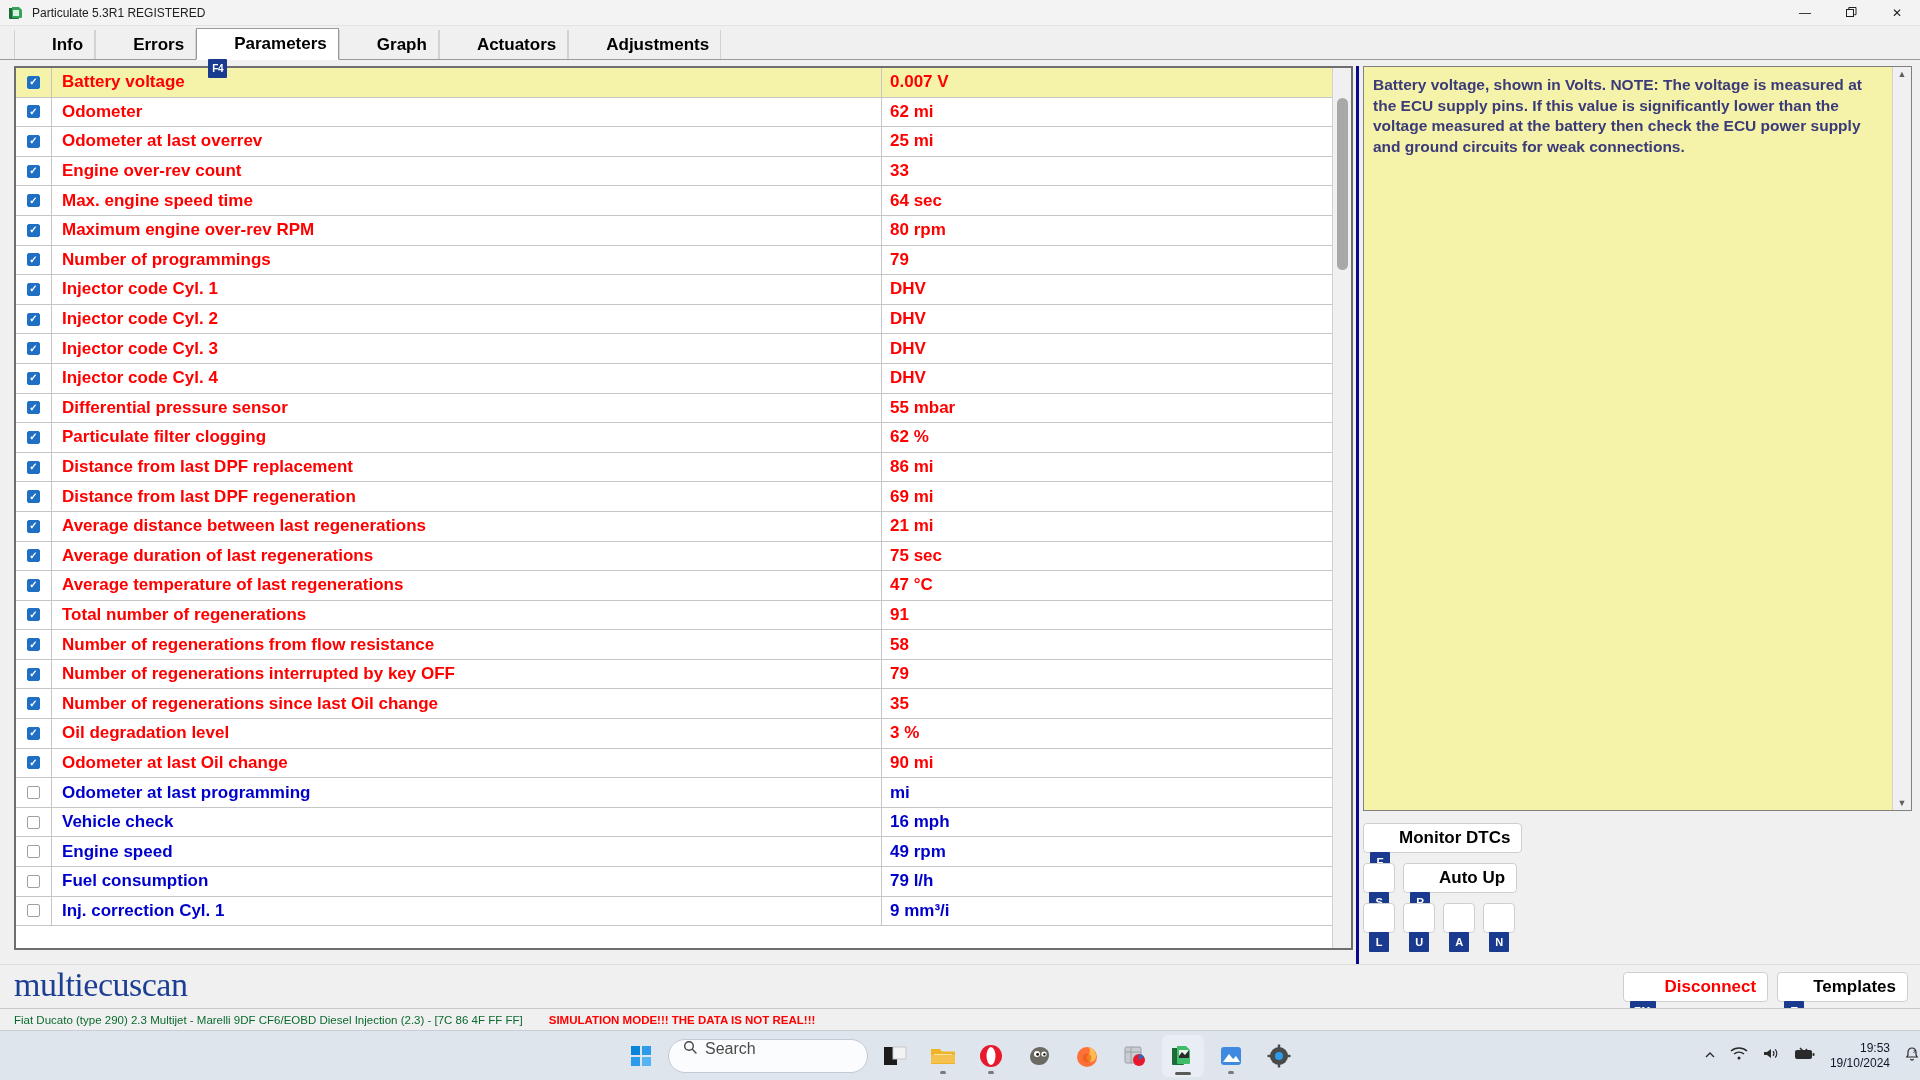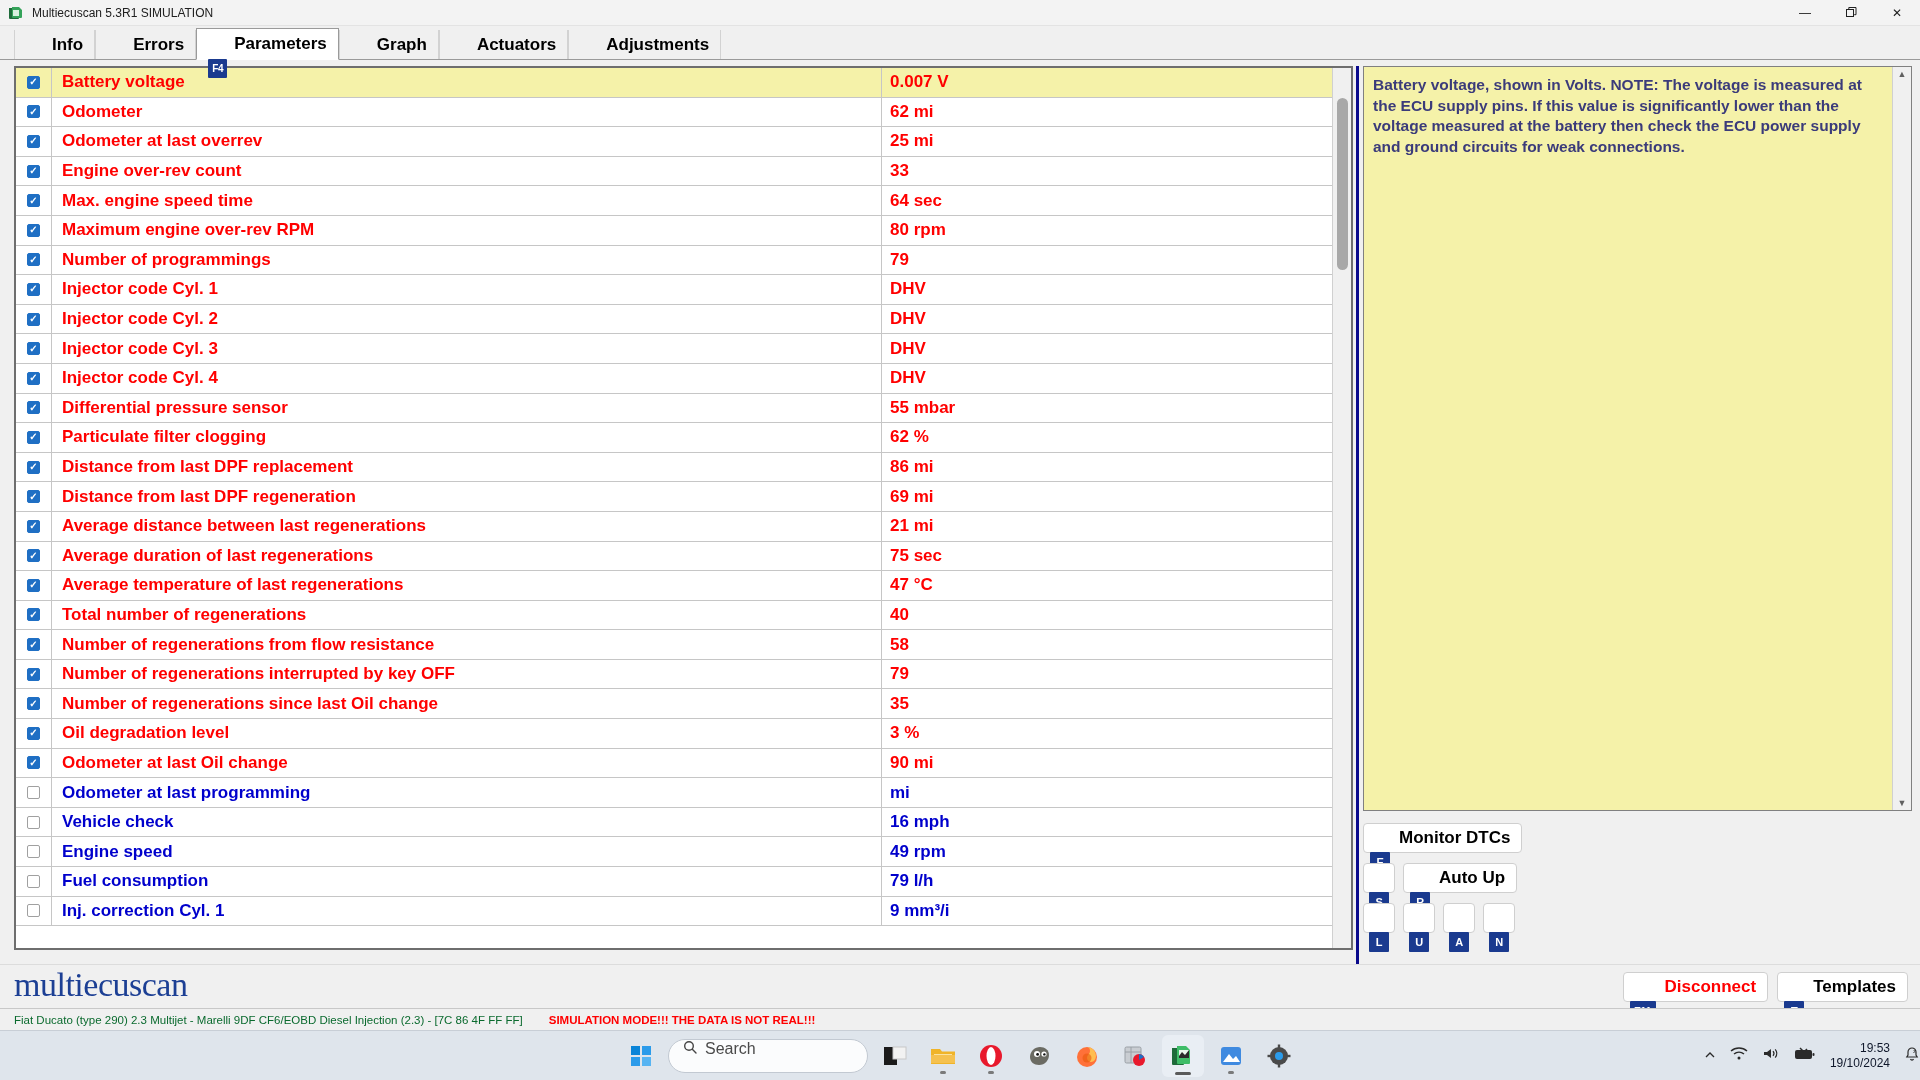--- a/index.html
+++ b/index.html
@@ -305,21 +305,21 @@
 <div class="window">
 
   <div class="titlebar">
     <div class="title-icon">
       <svg width="16" height="16" viewBox="0 0 16 16">
         <path d="M1 3h7l3 3v7a1 1 0 0 1-1 1H2a1 1 0 0 1-1-1z" fill="#1e6b3a"></path>
         <path d="M4 2h7l3 3v7a1 1 0 0 1-1 1H5a1 1 0 0 1-1-1z" fill="#35a35a"></path>
         <path d="M5 5h6v6H5z" fill="#d8f0de"></path>
       </svg>
     </div>
-    <div class="title-text">Multiecuscan 5.3R1 SIMULATION</div>
+    <div class="title-text">Particulate 5.3R1 REGISTERED</div>
     <div class="win-controls">
       <div class="win-btn">—</div>
       <div class="win-btn">
         <svg width="11" height="11" viewBox="0 0 11 11">
             <rect x="0.5" y="2.5" width="7" height="7" fill="none" stroke="#202020"></rect>
             <path d="M2.8 2.3V0.5h7.2v7.2H8.2" fill="none" stroke="#202020"></path>
           </svg>
       </div>
       <div class="win-btn close">✕</div>
     </div>
@@ -480,21 +480,21 @@
               <span class="cb checked"></span>
             </div>
             <div class="name-cell">Average temperature of last regenerations</div>
             <div class="val-cell">47 °C</div>
           </div>
           <div class="row">
             <div class="cb-cell">
               <span class="cb checked"></span>
             </div>
             <div class="name-cell">Total number of regenerations</div>
-            <div class="val-cell">40</div>
+            <div class="val-cell">91</div>
           </div>
           <div class="row">
             <div class="cb-cell">
               <span class="cb checked"></span>
             </div>
             <div class="name-cell">Number of regenerations from flow resistance</div>
             <div class="val-cell">58</div>
           </div>
           <div class="row">
             <div class="cb-cell">

